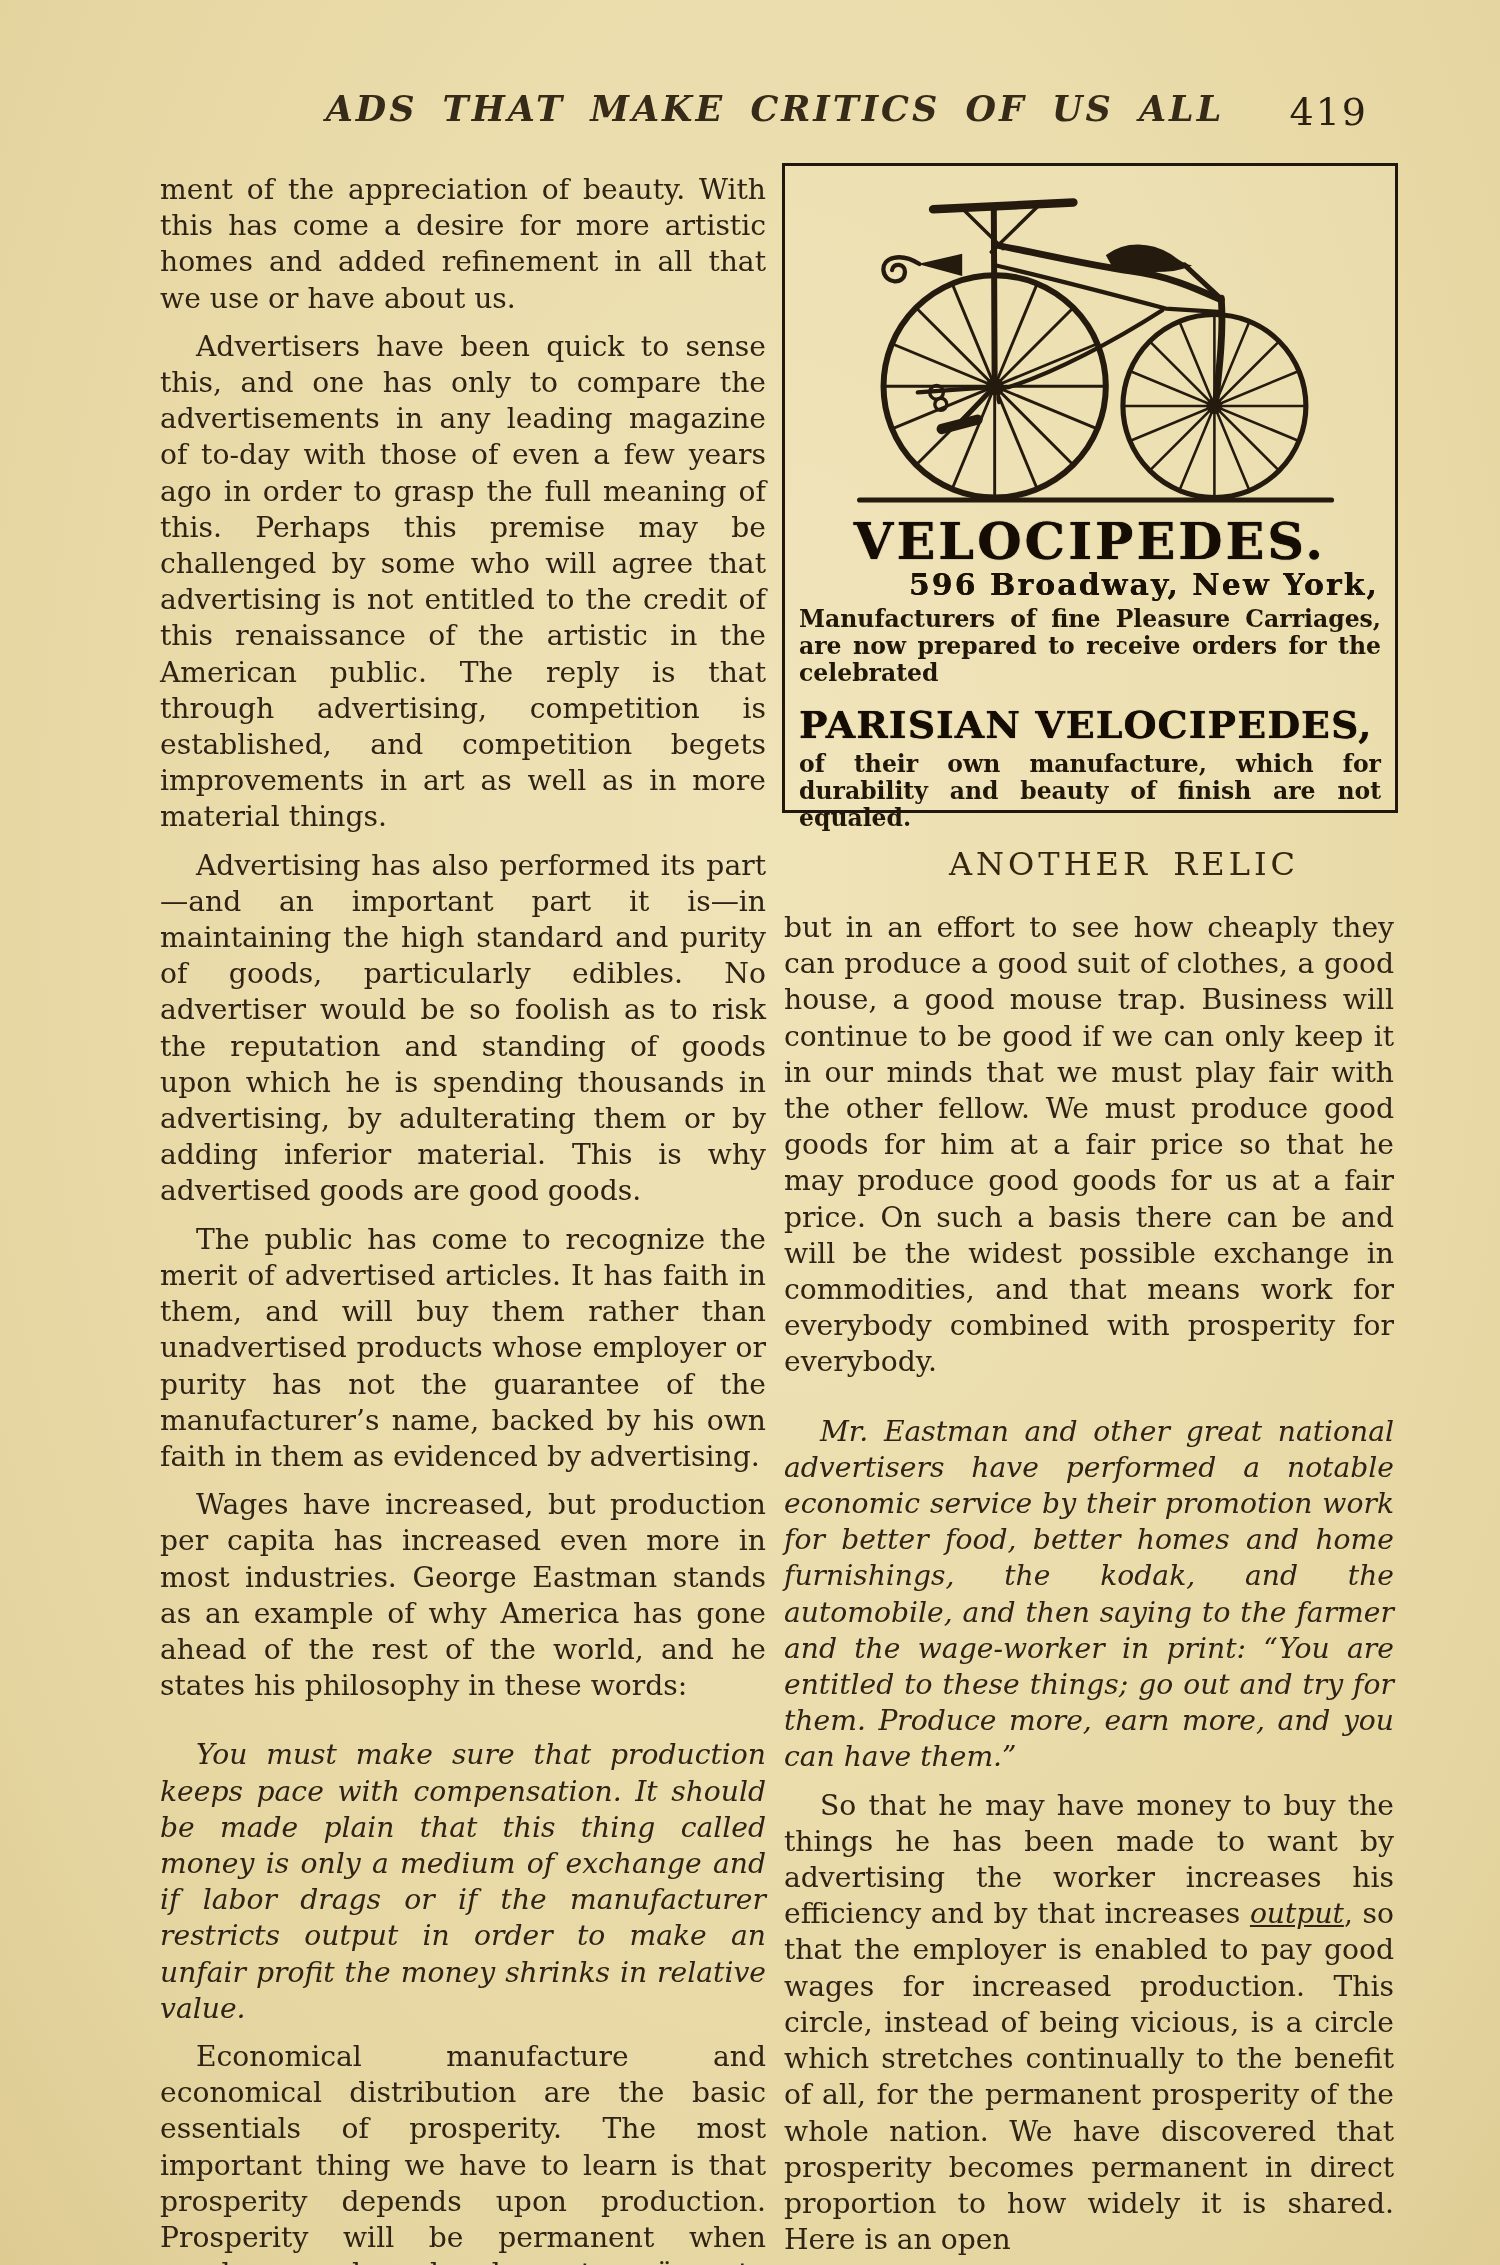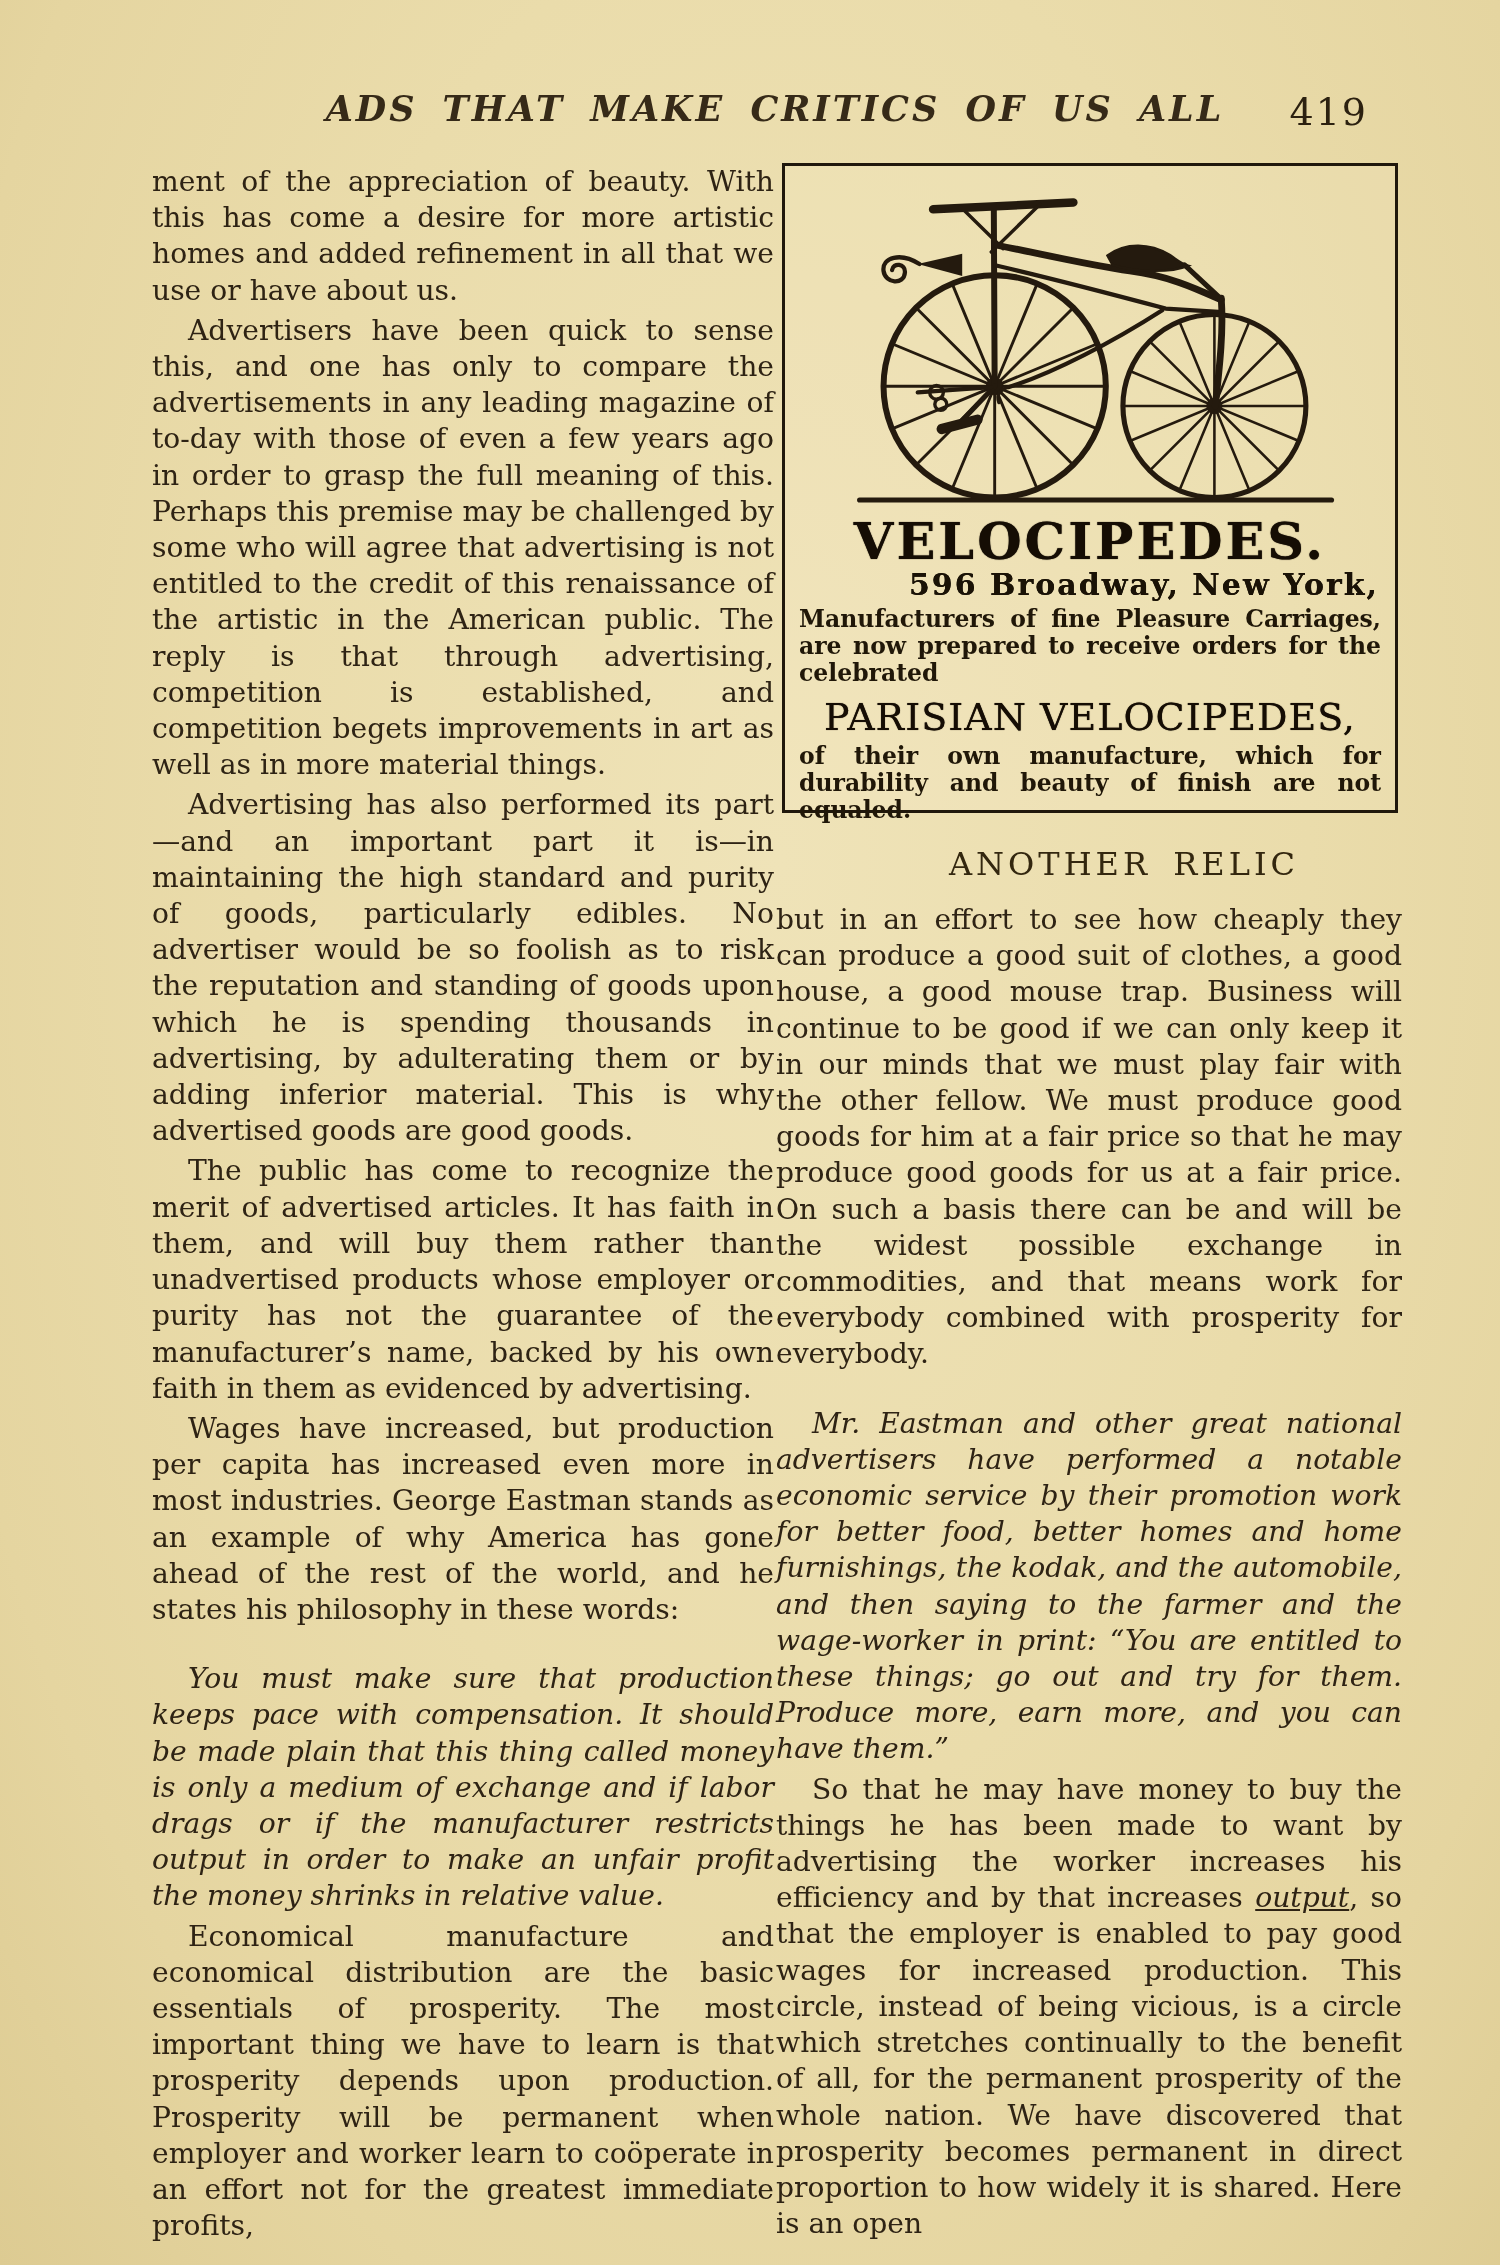--- a/index.html
+++ b/index.html
@@ -26,21 +26,21 @@
     font-size:38px;letter-spacing:2px;color:#2c2110;
   }
   
   .col{
     position:absolute;width:630px;
     font-size:28.2px;line-height:36.2px;
     text-align:justify;
   }
   .col-left{left:148px;top:160px;}
   .col-right{left:772px;top:898px;width:634px;}
-  .col p{margin:4px;padding:0;text-indent:36px;}
+  .col p{margin:12px;padding:0;text-indent:36px;}
   .col p.noindent{text-indent:0;}
   .col p.gap-before{margin-top:33px;font-style:italic;}
   .col p em{font-style:italic;text-decoration:underline;}
   
   .adbox{
     position:absolute;left:782px;top:163px;width:616px;height:650px;
     border:3px solid #20180c;
     box-sizing:border-box;
     background:rgba(255,250,225,0.12);
     padding:4px 14px 10px 14px;
@@ -58,22 +58,22 @@
   }
   .ad-address{
     font-weight:bold;font-size:30px;line-height:34px;letter-spacing:2px;
     text-align:right;padding-right:2px;color:#1a1206;text-shadow:0 0 .6px #1a1206;
   }
   .ad-small{
     font-weight:bold;font-size:23.5px;line-height:27px;
     text-align:justify;color:#201708;margin-top:4px;
   }
   .ad-subhead{
-    text-align:center;font-weight:normal;font-size:38px;line-height:44px;
-    letter-spacing:1px;color:#150d04;margin-top:8px;text-shadow:0 0 .8px #150d04;
+    text-align:left;font-weight:bold;font-size:38px;line-height:44px;
+    letter-spacing:1px;color:#150d04;margin-top:16px;text-shadow:0 0 .8px #150d04;
   }
   .ad-caption{
     position:absolute;left:816px;top:845px;width:616px;
     text-align:center;font-size:32px;letter-spacing:4px;word-spacing:8px;
     color:#33270f;
   }
 </style>
 </head>
 <body>
 

